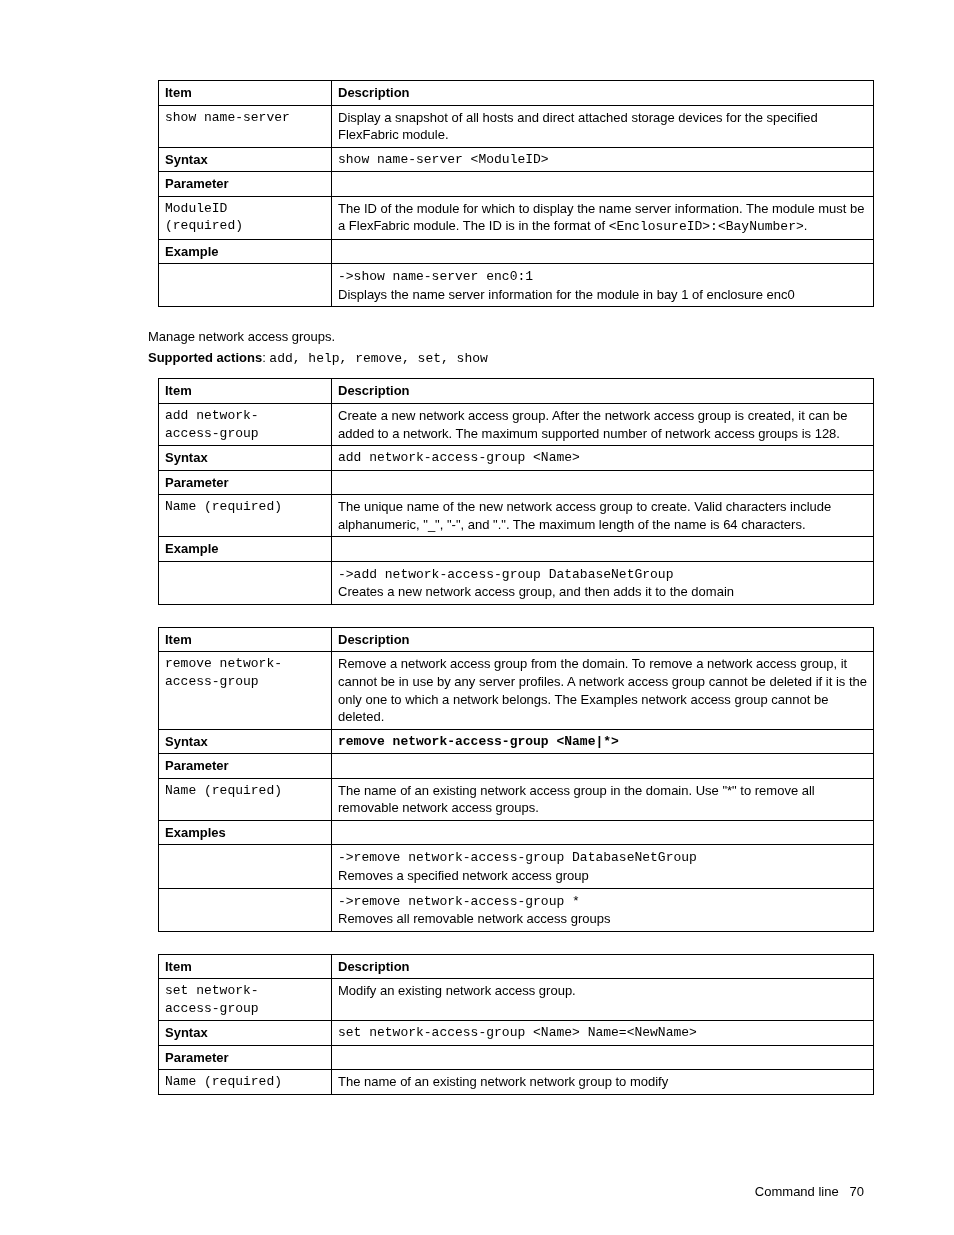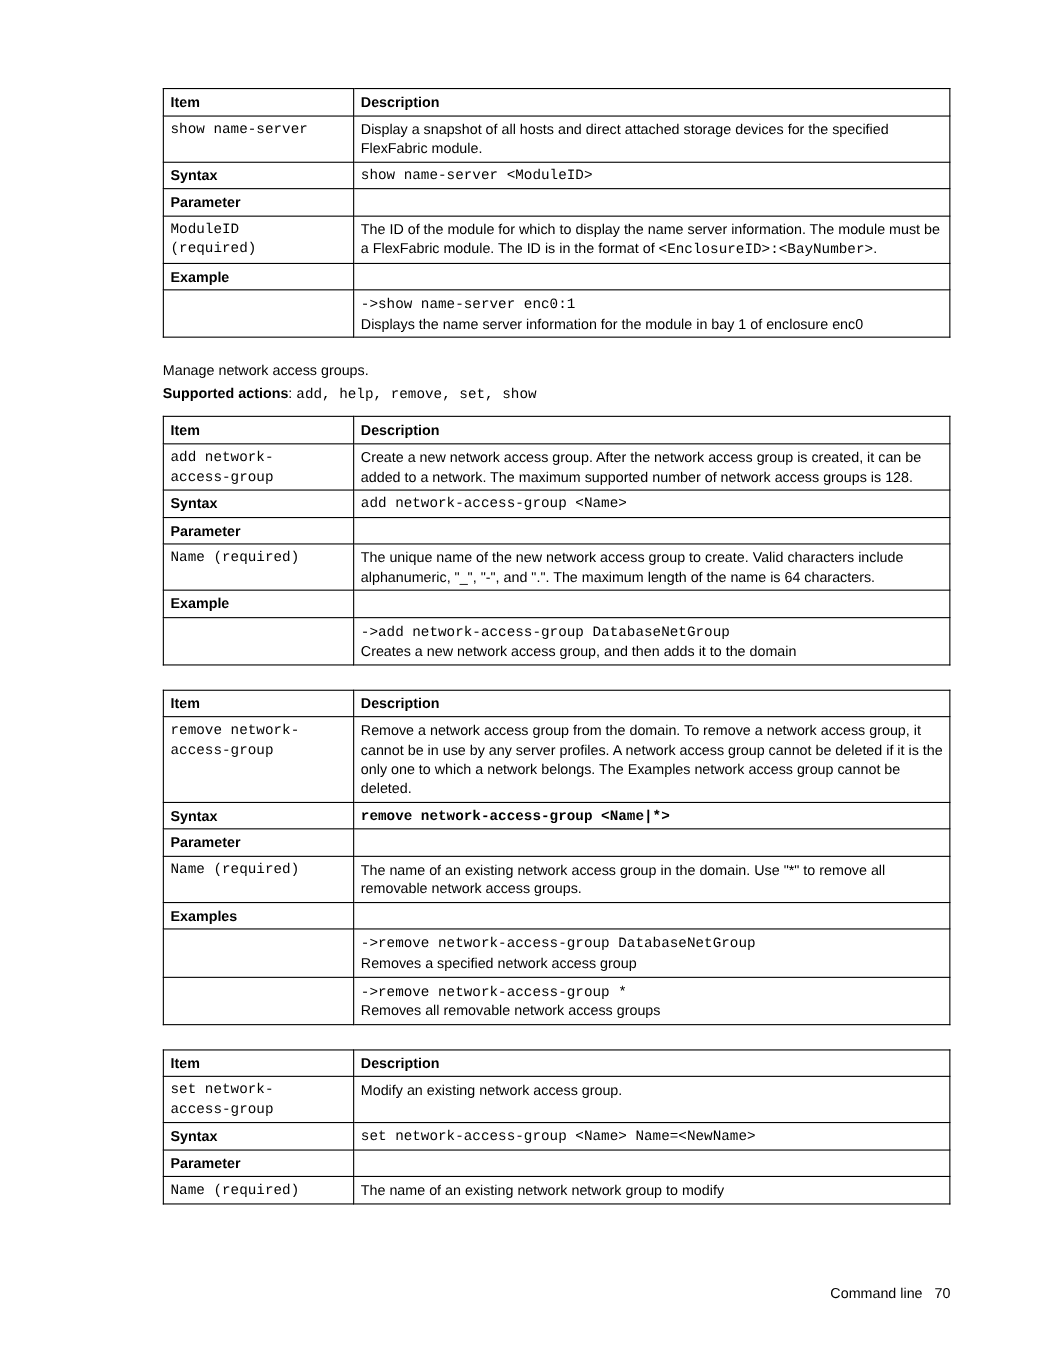--- a/index.html
+++ b/index.html
@@ -17,20 +17,21 @@
     padding: 80px 90px 40px 90px;
     position: relative;
   }
   .content {
     margin-left: 58px;
   }
   table.doc {
     width: 100%;
     border-collapse: collapse;
     margin-bottom: 22px;
+    margin-left: 10px;
   }
   table.doc th, table.doc td {
     border: 1px solid #000;
     padding: 3px 6px;
     vertical-align: top;
     text-align: left;
     font-size: 13px;
     line-height: 1.35;
   }
   table.doc th {
@@ -44,21 +45,21 @@
   h2.section-title {
     color: #007db8;
     font-weight: normal;
     font-size: 28px;
     margin: 30px 0 10px -58px;
   }
   .intro { margin: 8px 0 6px 0; }
   .supported { margin: 4px 0 12px 0; }
   .footer {
     position: absolute;
-    bottom: 52px;
+    bottom: 36px;
     right: 90px;
     font-size: 13px;
   }
 </style>
 </head>
 <body>
 
 <div class="page">
   <div class="content">
 

